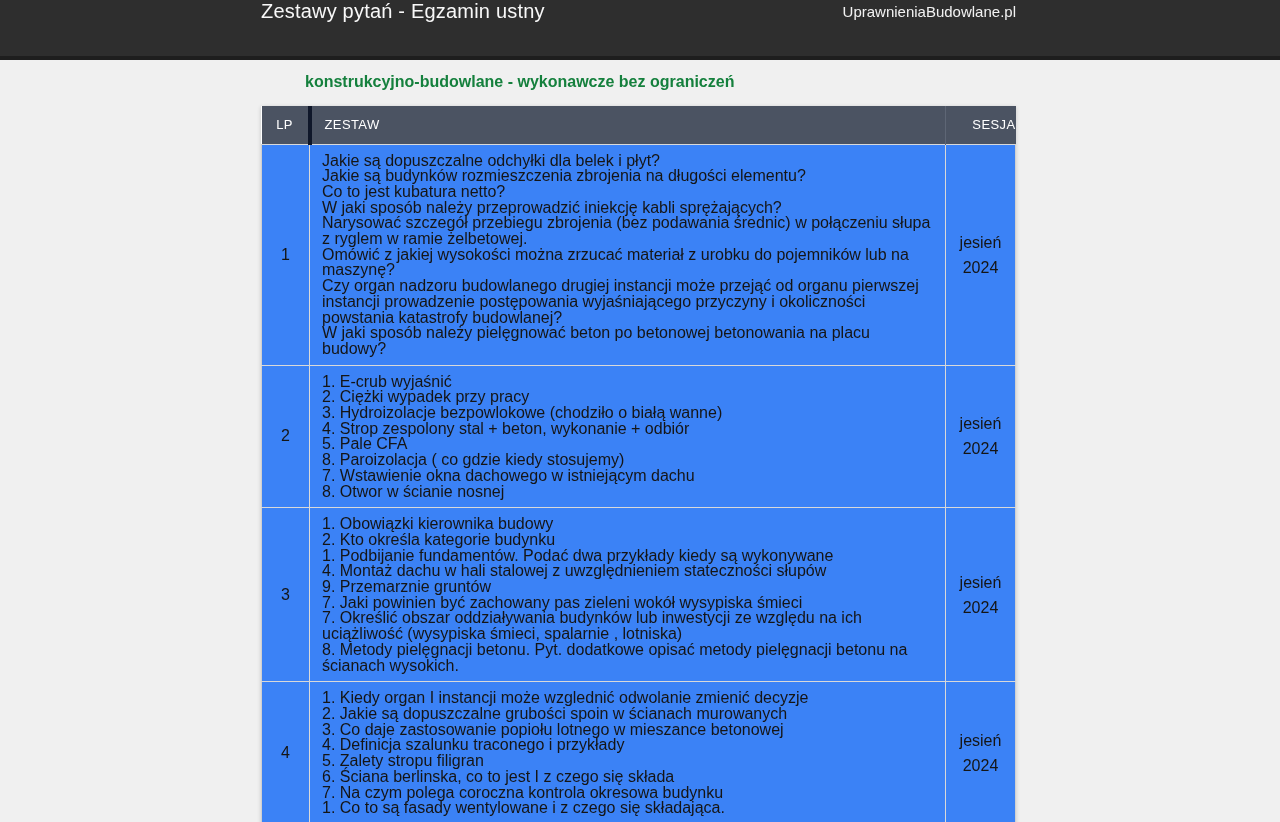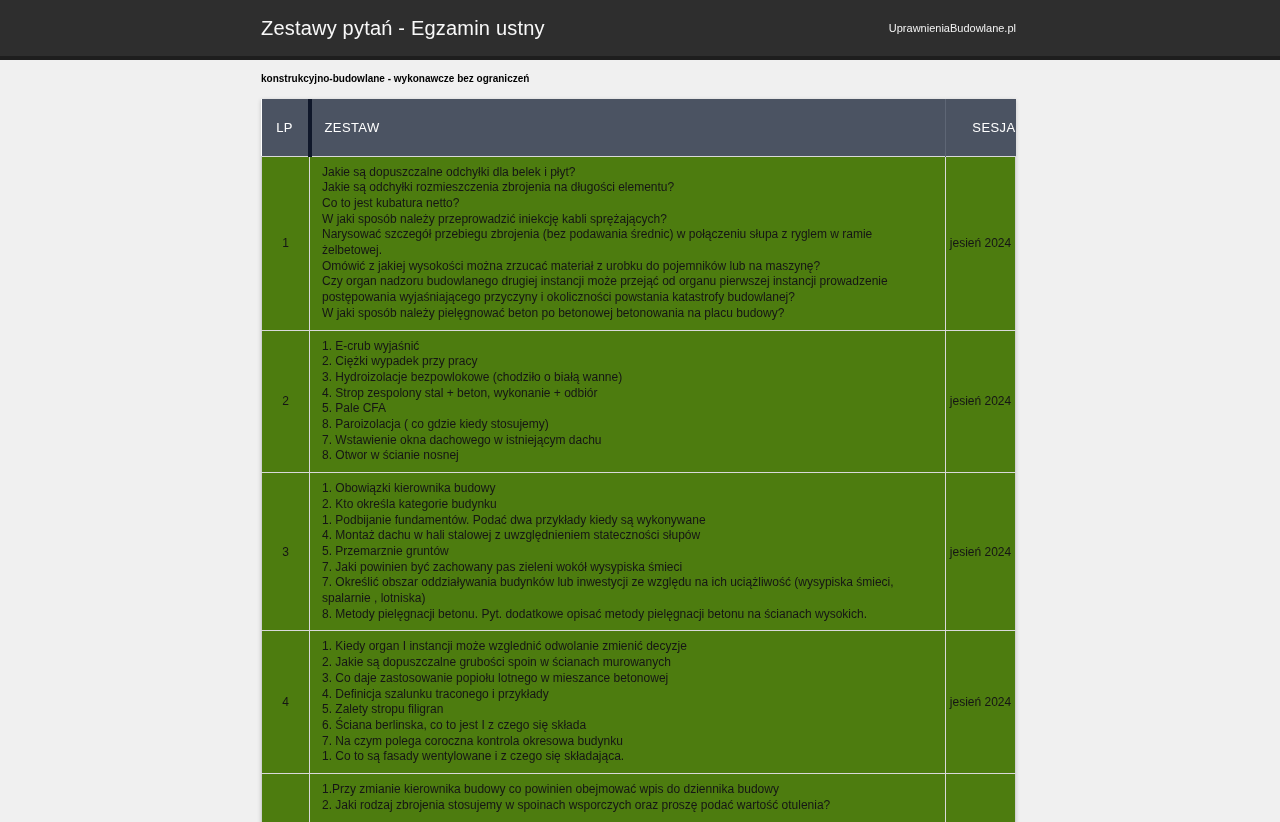--- a/index.html
+++ b/index.html
@@ -9,98 +9,99 @@
     background:#f0f0f0;
     position:relative;
   }
 
   
   .topbar {
     height:60px;
     background:#2e2e2e;
     border-bottom:4px solid #1e1e1e;
     display:flex;
-    align-items:center;
+    align-items:flex-start;
   }
   .topbar-inner {
     width:755px;
     margin-left:261px;
     display:flex;
     justify-content:space-between;
     align-items:center;
   }
   .page-title {
     color:#f8f8f8;
     font-size:20px;
     font-weight:400;
     letter-spacing:.2px;
   }
   .site-name {
     color:#f2f2f2;
-    font-size:11px;
+    font-size:15px;
     font-weight:400;
   }
 
   
   .content {
     width:755px;
     margin-left:261px;
   }
   .subtitle {
     margin-top:13px;
-    font-size:10px;
+    font-size:16px;
     font-weight:bold;
-    color:#000000;
+    color:#15803d;
+    margin-left:44px;
   }
 
   
   table.question-table {
     margin-top:15px;
     width:755px;
     border-collapse:collapse;
     table-layout:fixed;
     background:#ffffff;
     box-shadow:0 1px 4px rgba(0,0,0,.18);
   }
   col.col-lp    { width:48px; }
   col.col-sesja { width:70px; }
 
   thead th {
     background:#4b5362;
     color:#ffffff;
-    height:57px;
+    height:38px;
     font-size:13px;
     font-weight:400;
     letter-spacing:.4px;
     vertical-align:middle;
   }
   th.h-lp    { text-align:center; }
   th.h-zestaw{ text-align:left; padding-left:13px; border-left:4px solid #0f172a; }
   th.h-sesja { text-align:right; border-left:1px solid #5e6675; }
 
   tbody td {
     border:1px solid #d9d9d9;
-    font-size:12px;
+    font-size:16px;
     color:#151515;
-    background:#4d7c0f;
+    background:#3b82f6;
   }
   td.lp-cell {
     text-align:center;
     vertical-align:middle;
     border-left:1px solid #d0d0d0;
   }
   td.questions-cell {
     padding:8px 12px;
     line-height:15.7px;
     vertical-align:top;
   }
   td.session-cell {
     text-align:center;
     vertical-align:middle;
-    line-height:18px;
+    line-height:25px;
     padding:4px 3px;
     border-right:1px solid #d0d0d0;
   }
   .q-line { min-height:15.7px; }
 
   
   tr.row-cut td { height:115px; }
 </style>
 </head>
 <body>
@@ -126,21 +127,21 @@
         <th class="h-lp">LP</th>
         <th class="h-zestaw">ZESTAW</th>
         <th class="h-sesja">SESJA</th>
       </tr>
     </thead>
     <tbody>
         <tr>
     <td class="lp-cell">1</td>
     <td class="questions-cell">
             <div class="q-line">Jakie są dopuszczalne odchyłki dla belek i płyt?</div>
-            <div class="q-line">Jakie są odchyłki rozmieszczenia zbrojenia na długości elementu?</div>
+            <div class="q-line">Jakie są budynków rozmieszczenia zbrojenia na długości elementu?</div>
             <div class="q-line">Co to jest kubatura netto?</div>
             <div class="q-line">W jaki sposób należy przeprowadzić iniekcję kabli sprężających?</div>
             <div class="q-line">Narysować szczegół przebiegu zbrojenia (bez podawania średnic) w połączeniu słupa z ryglem w ramie żelbetowej.</div>
             <div class="q-line">Omówić z jakiej wysokości można zrzucać materiał z urobku do pojemników lub na maszynę?</div>
             <div class="q-line">Czy organ nadzoru budowlanego drugiej instancji może przejąć od organu pierwszej instancji prowadzenie postępowania wyjaśniającego przyczyny i okoliczności powstania katastrofy budowlanej?</div>
             <div class="q-line">W jaki sposób należy pielęgnować beton po betonowej betonowania na placu budowy?</div>
           </td>
     <td class="session-cell">jesień 2024</td>
   </tr>
         <tr>
@@ -157,21 +158,21 @@
           </td>
     <td class="session-cell">jesień 2024</td>
   </tr>
         <tr>
     <td class="lp-cell">3</td>
     <td class="questions-cell">
             <div class="q-line">1. Obowiązki kierownika budowy</div>
             <div class="q-line">2. Kto określa kategorie budynku</div>
             <div class="q-line">1. Podbijanie fundamentów. Podać dwa przykłady kiedy są wykonywane</div>
             <div class="q-line">4. Montaż dachu w hali stalowej z uwzględnieniem stateczności słupów</div>
-            <div class="q-line">5. Przemarznie gruntów</div>
+            <div class="q-line">9. Przemarznie gruntów</div>
             <div class="q-line">7. Jaki powinien być zachowany pas zieleni wokół wysypiska śmieci</div>
             <div class="q-line">7. Określić obszar oddziaływania budynków lub inwestycji ze względu na ich uciążliwość (wysypiska śmieci, spalarnie , lotniska)</div>
             <div class="q-line">8. Metody pielęgnacji betonu. Pyt. dodatkowe opisać metody pielęgnacji betonu na ścianach wysokich.</div>
           </td>
     <td class="session-cell">jesień 2024</td>
   </tr>
         <tr>
     <td class="lp-cell">4</td>
     <td class="questions-cell">
             <div class="q-line">1. Kiedy organ I instancji może wzglednić odwolanie zmienić decyzje</div>

